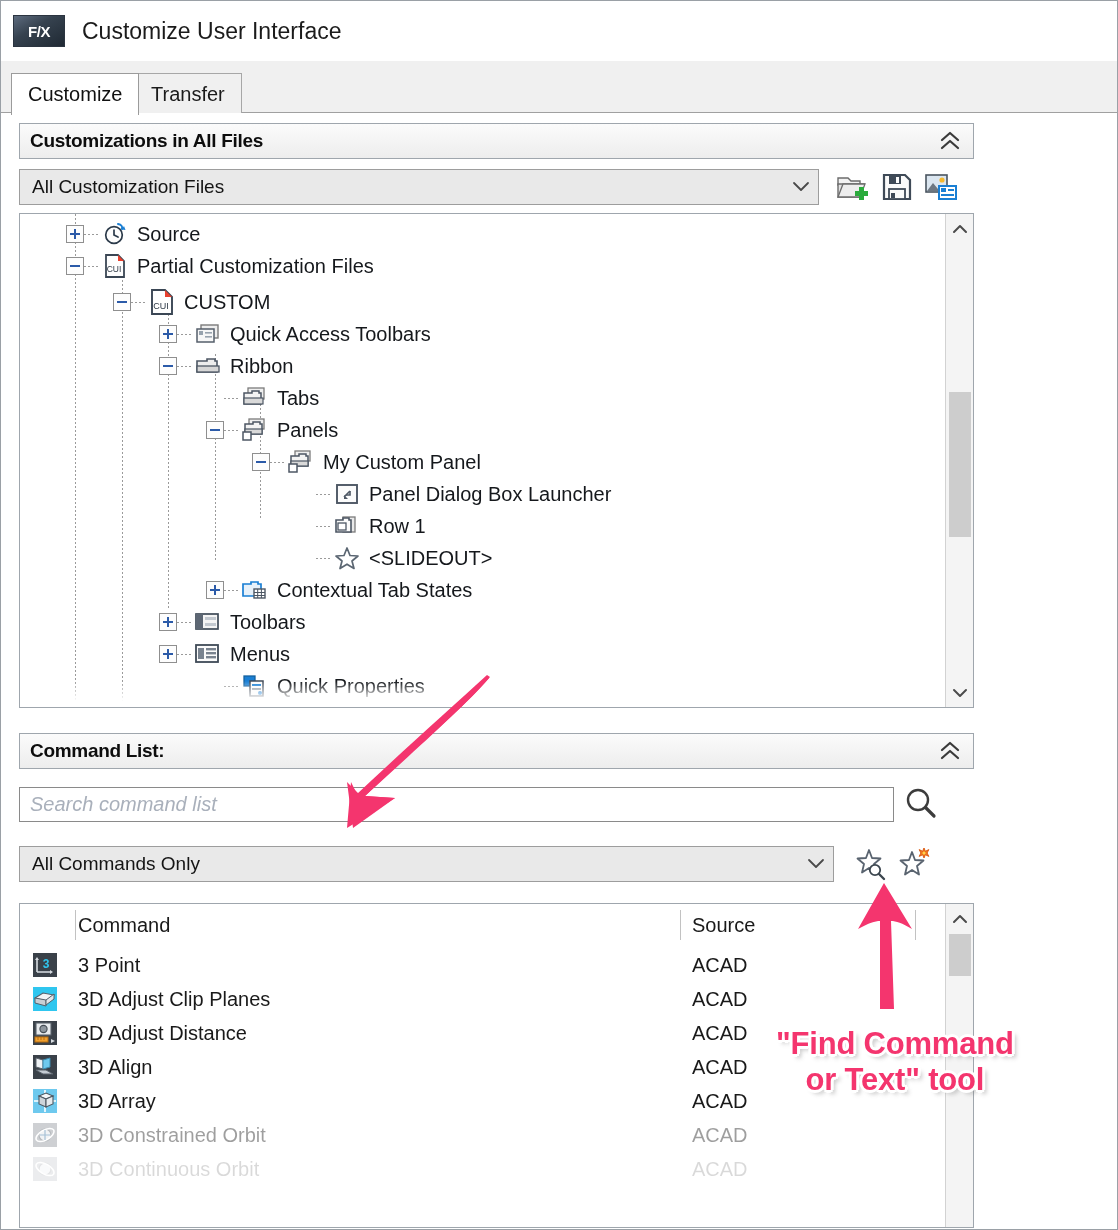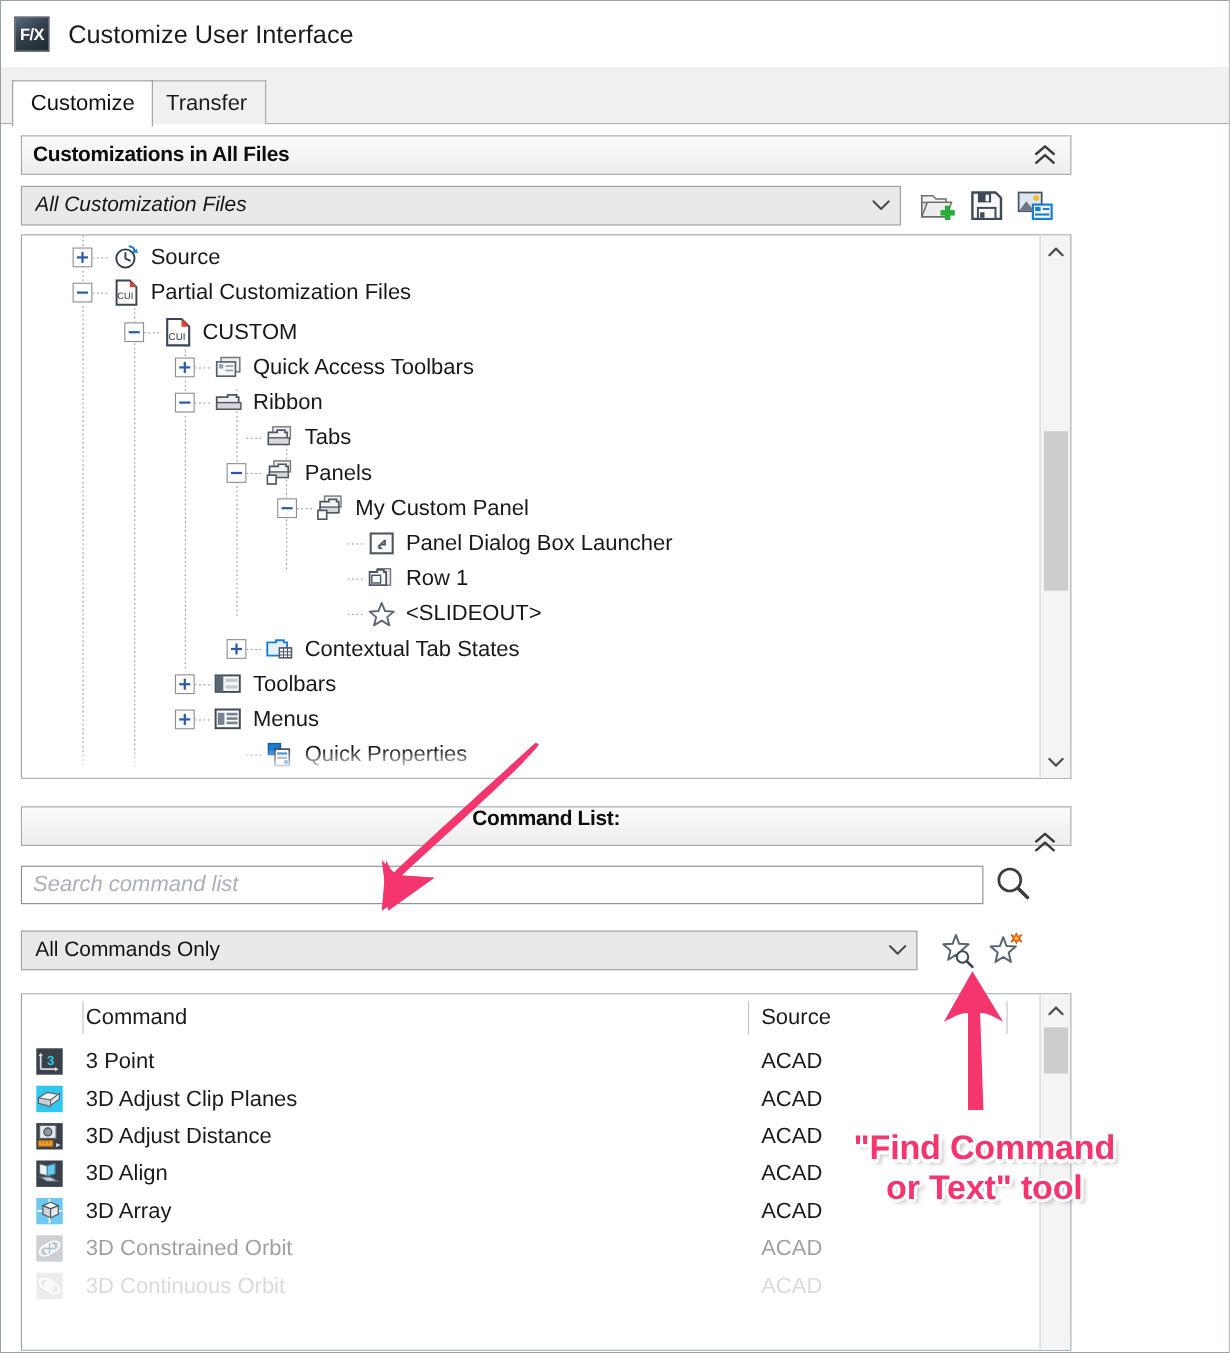--- a/index.html
+++ b/index.html
@@ -19,21 +19,21 @@
 
   
   .titlebar {
     position: absolute; left: 0; top: 0;
     width: 1116px; height: 60px;
     background: #ffffff;
     display: flex; align-items: center;
     padding-left: 12px;
   }
   .fx-logo {
-    width: 32px; height: 32px;
+    width: 52px; height: 32px;
     background: linear-gradient(150deg, #5d6b7e 0%, #36424f 40%, #1f2933 100%);
     border: 1px solid #2b3440;
     display: flex; align-items: center; justify-content: center;
     color: #fff; font-size: 15px; font-weight: bold;
     letter-spacing: -0.5px;
     font-family: "Liberation Sans", sans-serif;
     flex: none;
   }
   .title-text {
     margin-left: 17px;
@@ -285,21 +285,21 @@
       <span class="sh-title">Customizations in All Files</span>
       <span class="chev-up">
         <svg width="22" height="20" viewBox="0 0 22 20">
           <path d="M3 9 L11 2 L19 9" fill="none" stroke="#3a3a3a" stroke-width="2.2" stroke-linecap="round" stroke-linejoin="round"></path>
           <path d="M3 17 L11 10 L19 17" fill="none" stroke="#3a3a3a" stroke-width="2.2" stroke-linecap="round" stroke-linejoin="round"></path>
         </svg>
       </span>
     </div>
 
     <div class="file-row" style="left:18px; top:55px; width:955px;">
-      <div class="combo" style="width:800px;font-style:italic;">
+      <div class="combo" style="width:800px;">
         <span class="combo-label">All Customization Files</span>
         <span class="caret">
           <svg width="18" height="11" viewBox="0 0 18 11">
               <path d="M2 2 L9 9 L16 2" fill="none" stroke="#4a4a4a" stroke-width="1.8" stroke-linecap="round" stroke-linejoin="round"></path>
             </svg>
         </span>
       </div>
 
       <div class="tool-btn" style="margin-left:14px;">
         <svg width="34" height="30" viewBox="0 0 34 30">
@@ -569,21 +569,21 @@
         </div>
         <div class="vs-thumb" style="top:178px; height:145px;"></div>
         <div class="vs-arrow down">
           <svg width="16" height="11" viewBox="0 0 16 11">
               <path d="M2 2 L8 8 L14 2" fill="none" stroke="#4b4b4b" stroke-width="2" stroke-linecap="round" stroke-linejoin="round"></path>
             </svg>
         </div>
       </div>
     </div>
 
-    <div class="section-header" style="left:18px; top:620px; width:955px;flex-direction:column;">
+    <div class="section-header" style="left:18px; top:620px; width:955px;">
       <span class="sh-title">Command List:</span>
       <span class="chev-up">
         <svg width="22" height="20" viewBox="0 0 22 20">
           <path d="M3 9 L11 2 L19 9" fill="none" stroke="#3a3a3a" stroke-width="2.2" stroke-linecap="round" stroke-linejoin="round"></path>
           <path d="M3 17 L11 10 L19 17" fill="none" stroke="#3a3a3a" stroke-width="2.2" stroke-linecap="round" stroke-linejoin="round"></path>
         </svg>
       </span>
     </div>
 
     <div class="search-row" style="left:18px; top:668px; width:955px;">

